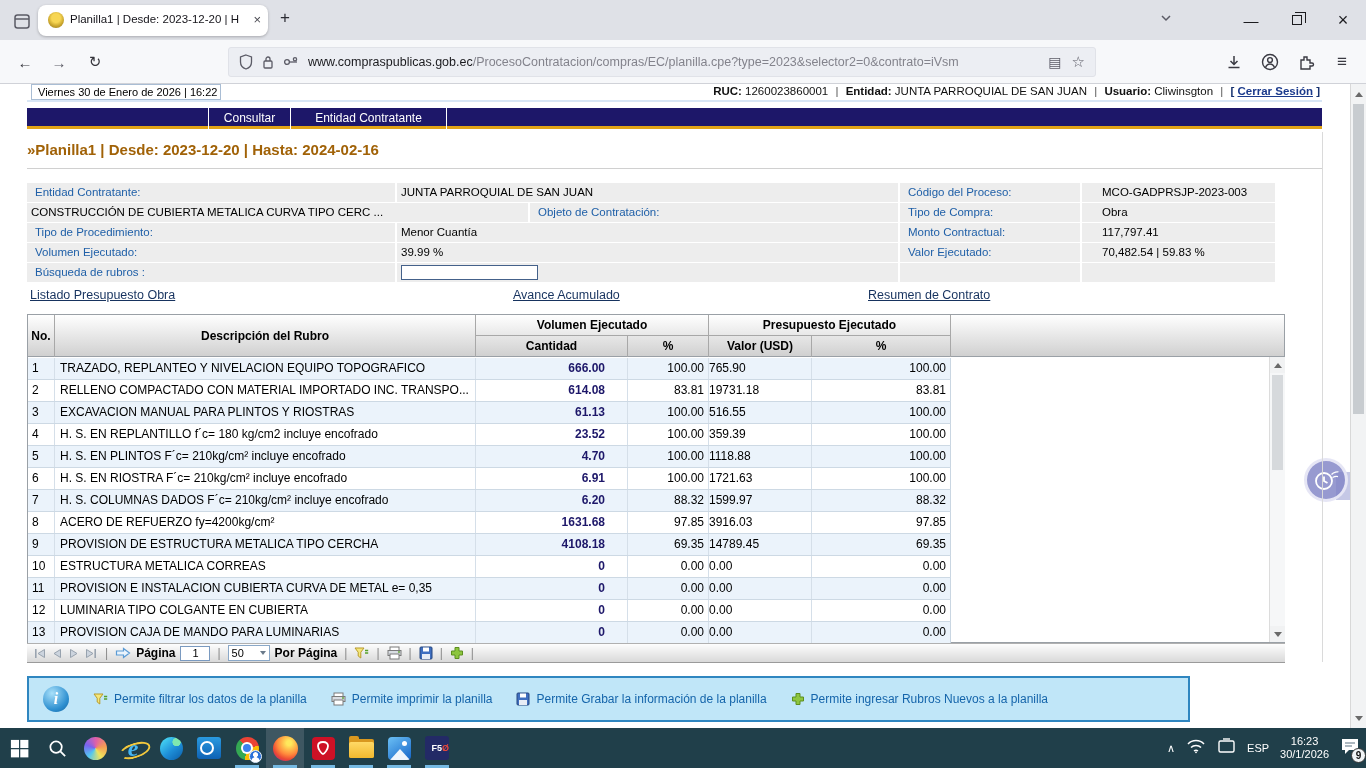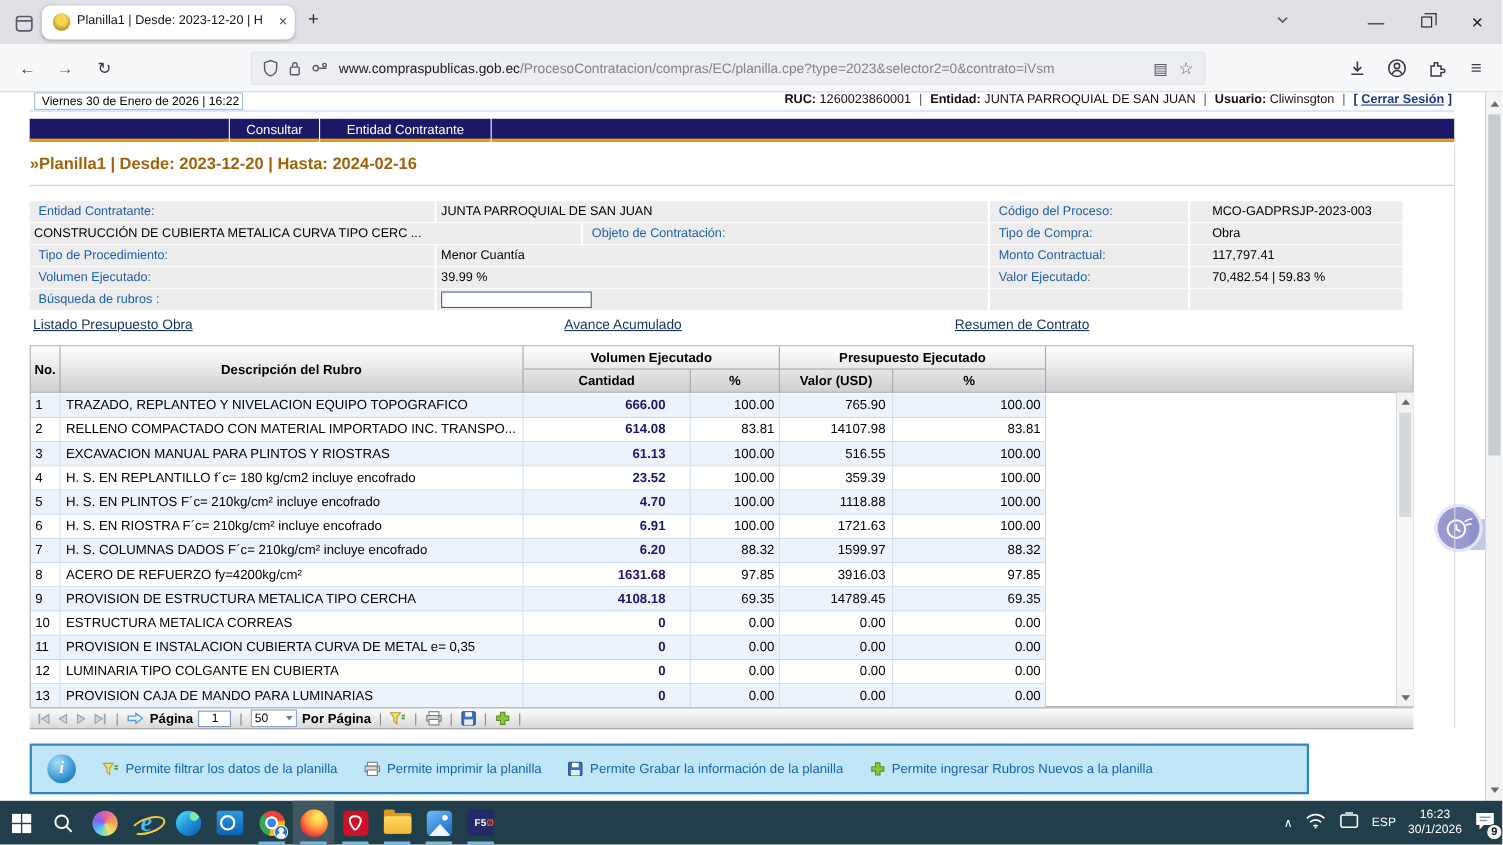--- a/index.html
+++ b/index.html
@@ -86,21 +86,21 @@
 .h-val{left:681px;top:21px;width:103px;height:21px;line-height:21px}
 .h-pct2{left:784px;top:21px;width:139px;height:21px;line-height:21px}
 .gbody{position:absolute;left:0;top:43px;right:0;bottom:0}
 .grid-row{display:flex;height:22px;border-bottom:1px solid #cdd9e4;background:#fff;width:923px}
 .grid-row.odd{background:#ebf3fb}
 .gcell{font-size:12px;line-height:21px;color:#000;border-right:1px solid #d5dfe9;white-space:nowrap;overflow:hidden}
 .g-no{width:27px;padding-left:4px}
 .g-desc{width:421px;padding-left:5px}
 .g-cant{width:152px;text-align:right;padding-right:22px;font-weight:bold;color:#1d1769}
 .g-pct{width:81px;text-align:right;padding-right:4px}
-.g-val{width:103px;text-align:right;padding-right:6px}
+.g-val{width:103px;padding-right:6px}
 .g-pct2{width:139px;text-align:right;padding-right:4px;border-right:1px solid #c9d6e2}
 
 
 .isb{position:absolute;left:1269px;top:273px;width:16px;height:285px;background:#f6f7f8;border-left:1px solid #dcdcdc}
 .isb-btn{position:absolute;left:0;width:15px;height:16px;background:#f1f2f3;display:flex;align-items:center;justify-content:center;cursor:pointer}
 .isb-up{top:0}.isb-dn{bottom:0}
 .tri-up{width:0;height:0;border-left:4px solid transparent;border-right:4px solid transparent;border-bottom:5px solid #6a6a6a}
 .tri-dn{width:0;height:0;border-left:4px solid transparent;border-right:4px solid transparent;border-top:5px solid #6a6a6a}
 .isb-thumb{position:absolute;left:2px;top:18px;width:11px;height:95px;background:#d6d9dc;cursor:pointer}
 
@@ -329,21 +329,21 @@
             <div class="gcell g-cant">666.00</div>
             <div class="gcell g-pct">100.00</div>
             <div class="gcell g-val">765.90</div>
             <div class="gcell g-pct2">100.00</div>
           </div>
           <div class="grid-row even">
             <div class="gcell g-no">2</div>
             <div class="gcell g-desc">RELLENO COMPACTADO CON MATERIAL IMPORTADO INC. TRANSPO...</div>
             <div class="gcell g-cant">614.08</div>
             <div class="gcell g-pct">83.81</div>
-            <div class="gcell g-val">14107.98</div>
+            <div class="gcell g-val">19731.18</div>
             <div class="gcell g-pct2">83.81</div>
           </div>
           <div class="grid-row odd">
             <div class="gcell g-no">3</div>
             <div class="gcell g-desc">EXCAVACION MANUAL PARA PLINTOS Y RIOSTRAS</div>
             <div class="gcell g-cant">61.13</div>
             <div class="gcell g-pct">100.00</div>
             <div class="gcell g-val">516.55</div>
             <div class="gcell g-pct2">100.00</div>
           </div>

